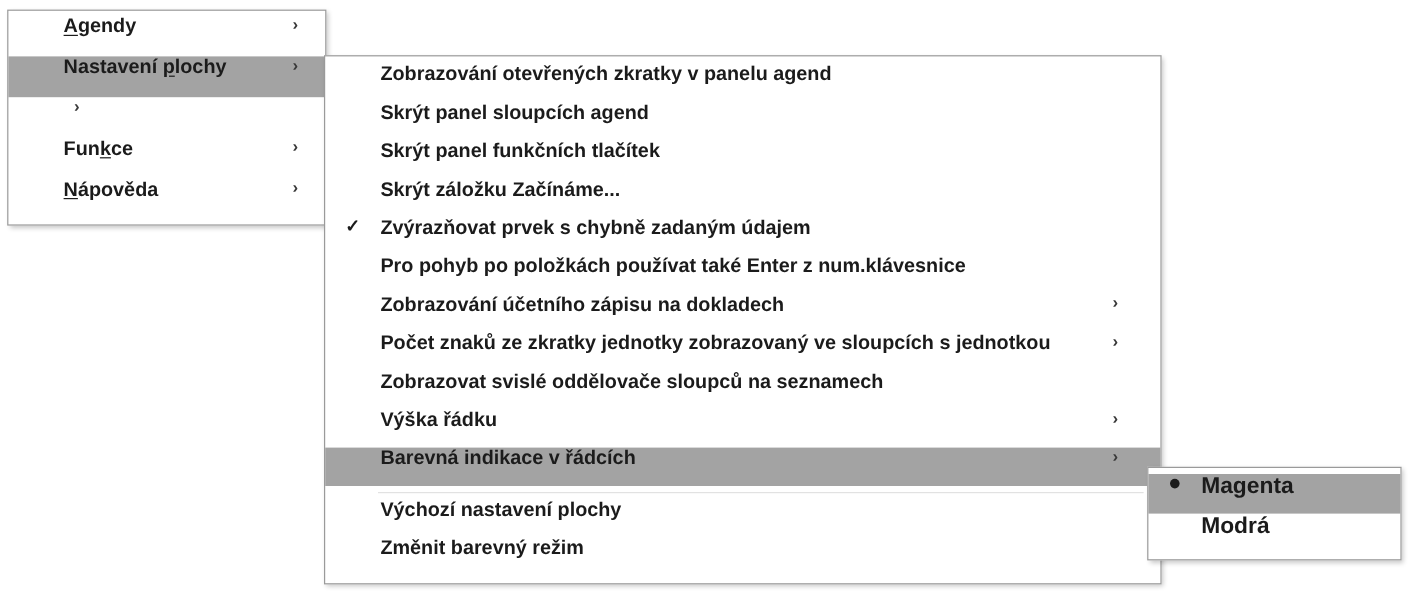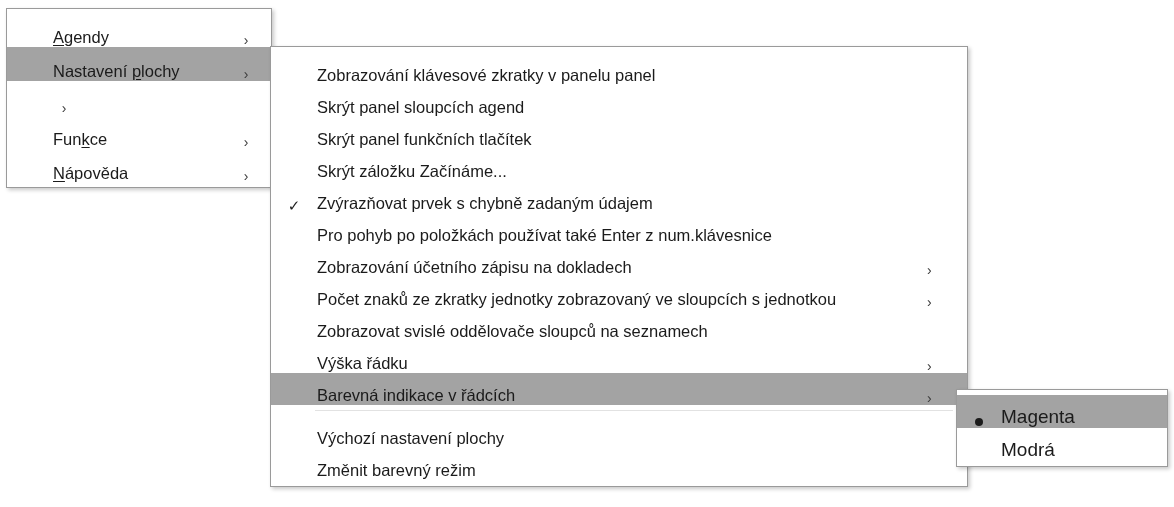--- a/index.html
+++ b/index.html
@@ -25,28 +25,29 @@
     background: #ffffff;
     border: 1px solid #9a9a9a;
     box-shadow: 2px 2px 4px rgba(0,0,0,0.22);
     padding: 3px 0;
     box-sizing: border-box;
   }
 
   .menu-item {
     position: relative;
     display: flex;
-    align-items: flex-end;
+    align-items: flex-start;
     height: 34px;
     box-sizing: border-box;
     padding: 0 14px 0 0;
     font-size: 16.5px;
     color: #1b1b1b;
     white-space: nowrap;
     cursor: default;
+    font-weight: bold;
   }
 
   .menu-item .check-col {
     width: 44px;
     min-width: 44px;
     text-align: center;
     font-size: 15px;
     color: #1b1b1b;
     line-height: 1;
   }
@@ -178,21 +179,21 @@
       <span class="label"><span class="underline-u">N</span>ápověda</span>
       <span class="arrow">›</span>
     </div>
 
   </div>
 
   <div class="menu" id="desktop-settings-menu">
 
     <div class="menu-item">
       <span class="check-col"></span>
-      <span class="label">Zobrazování klávesové zkratky v panelu panel</span>
+      <span class="label">Zobrazování otevřených zkratky v panelu agend</span>
       <span class="arrow"></span>
     </div>
 
     <div class="menu-item">
       <span class="check-col"></span>
       <span class="label">Skrýt panel sloupcích agend</span>
       <span class="arrow"></span>
     </div>
 
     <div class="menu-item">

